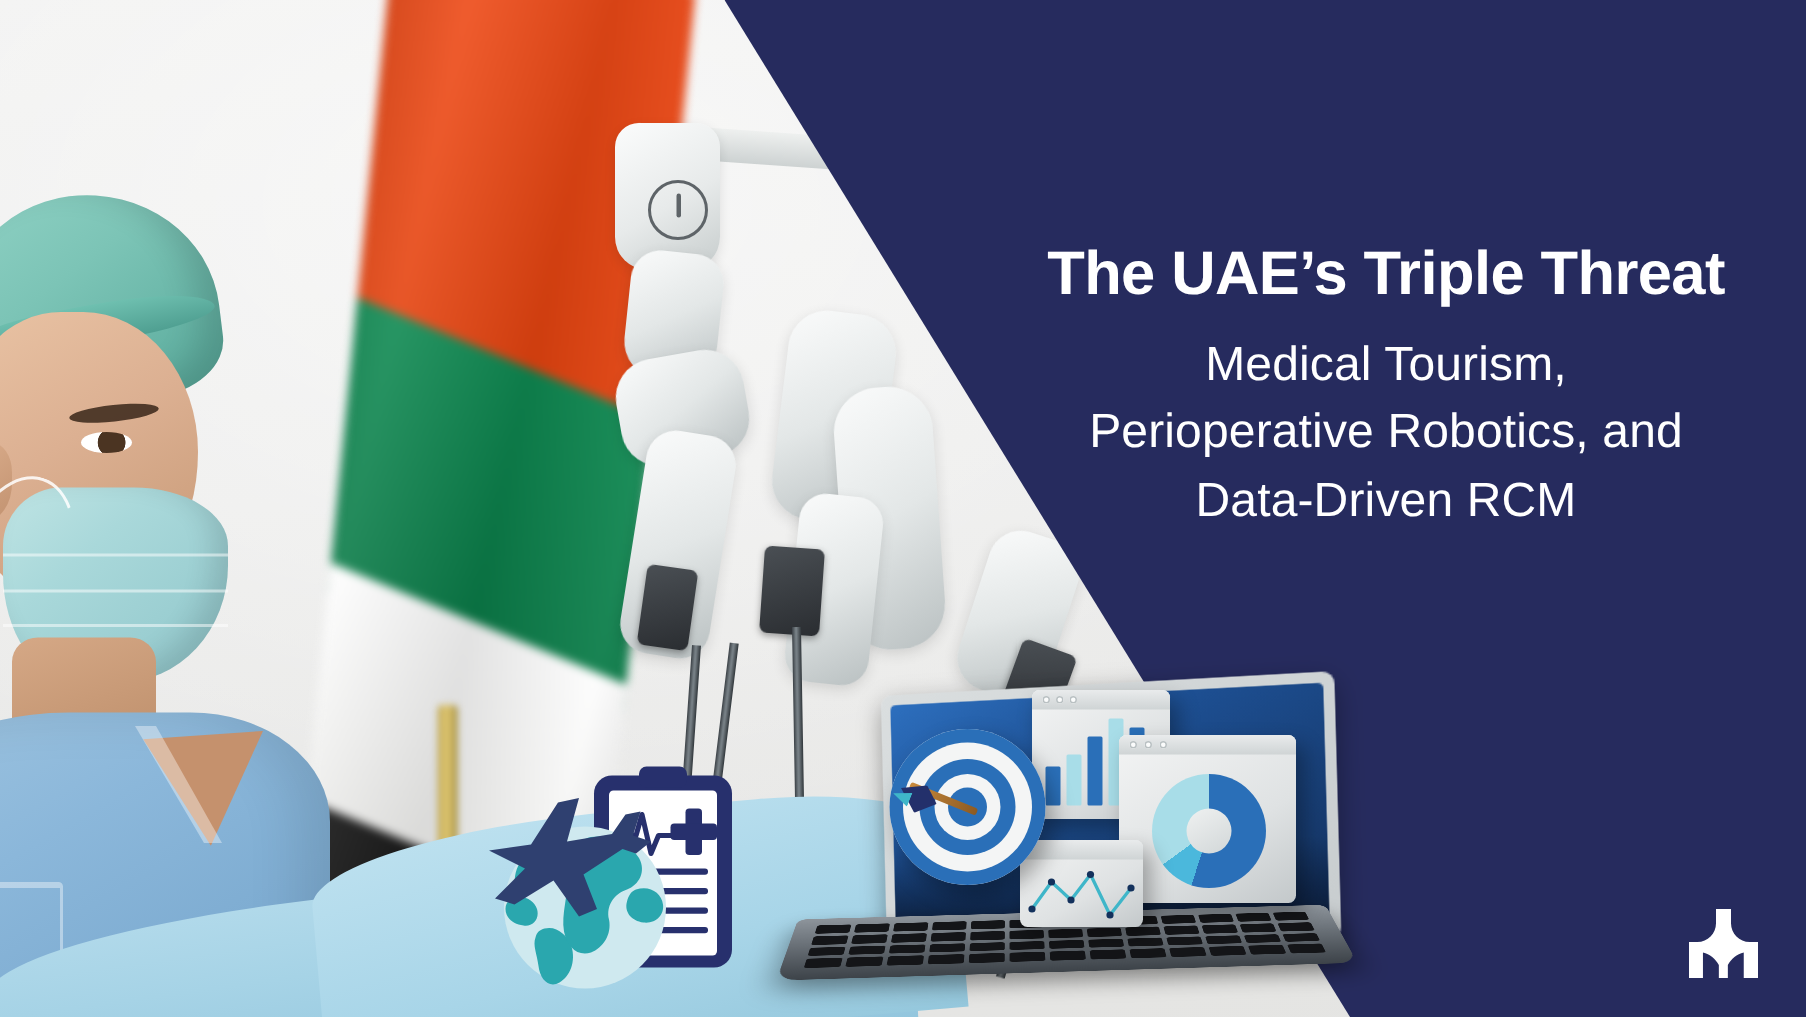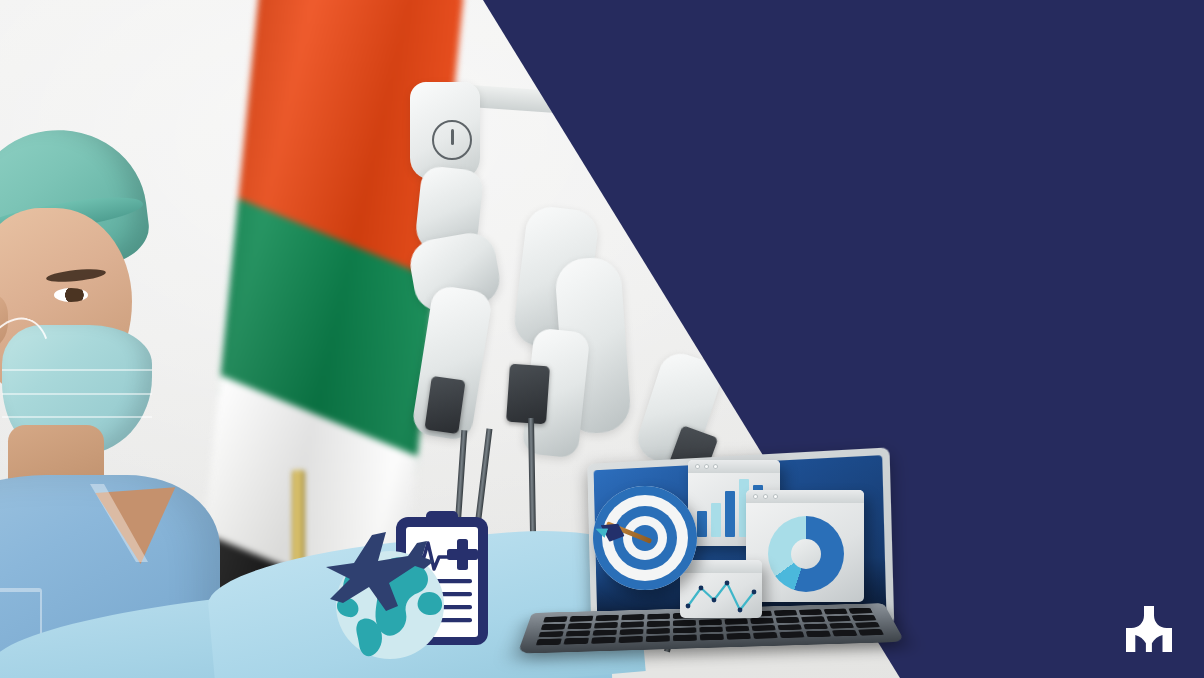--- a/index.html
+++ b/index.html
@@ -582,20 +582,28 @@
         <div class="ring r3"></div>
         <div class="ring r4"></div>
         <div class="ring r5"></div>
         <div class="arrow-shaft"></div>
         <div class="arrow-fletch"></div>
         <div class="arrow-tip"></div>
       </div>
     </div>
   </div>
 
+  <div class="copy">
+    <div class="headline">The UAE’s Triple Threat</div>
+    <div class="subhead">
+      <span class="sl">Medical Tourism,</span>
+      <span class="sl">Perioperative Robotics, and</span>
+      <span class="sl">Data-Driven RCM</span>
+    </div>
+  </div>
 
   <div class="logo">
     <svg width="54" height="54" viewBox="0 0 54 54">
       <path fill="#ffffff" d="
         M22 4 h10 v9.5
         c0 7 5.5 12.5 12.5 12.5 H50 v24 h-9.5 V33
         c-4.6 1.2 -8.4 4.2 -10.6 8.3 V50 h-6 v-8.7
         c-2.2 -4.1 -6 -7.1 -10.6 -8.3 v17 H4 V26 h5.5
         C16.5 26 22 20.5 22 13.5 Z"></path>
     </svg>

